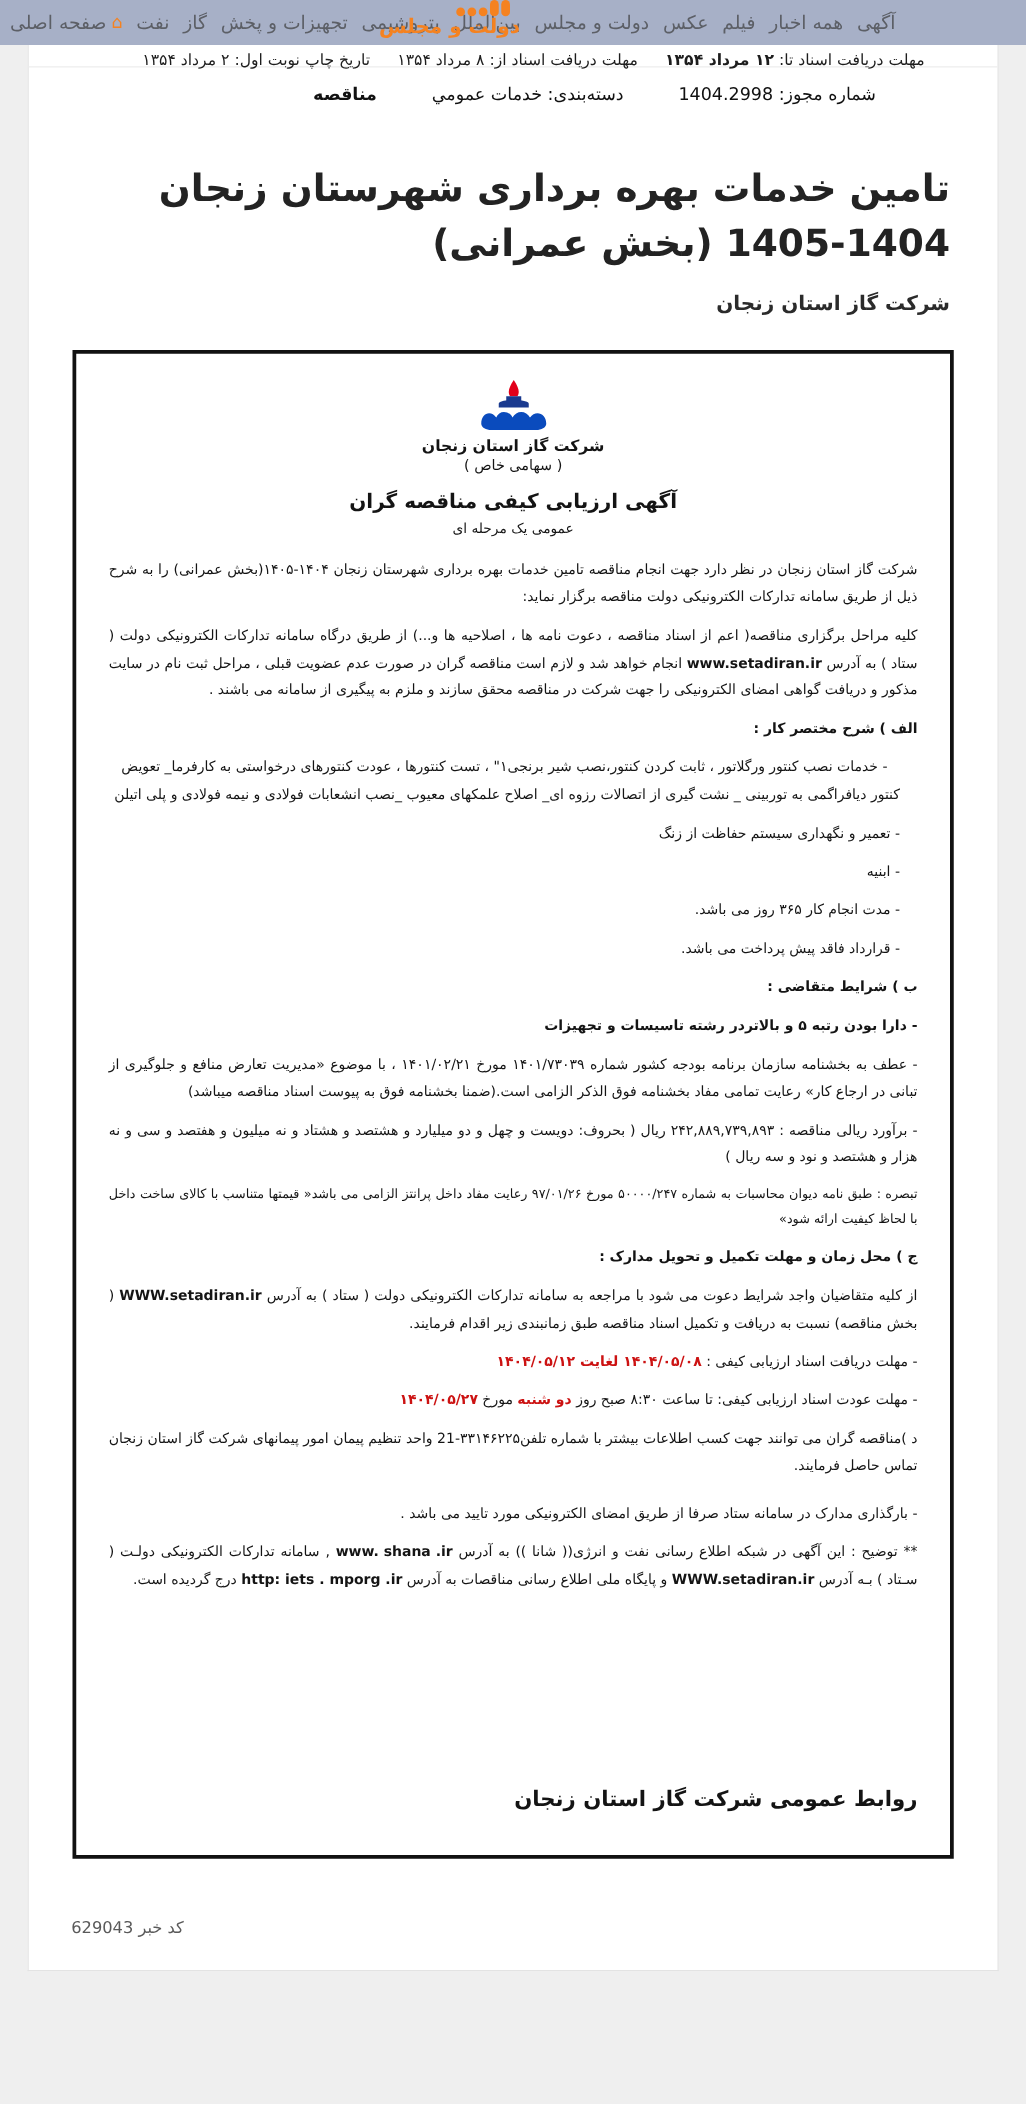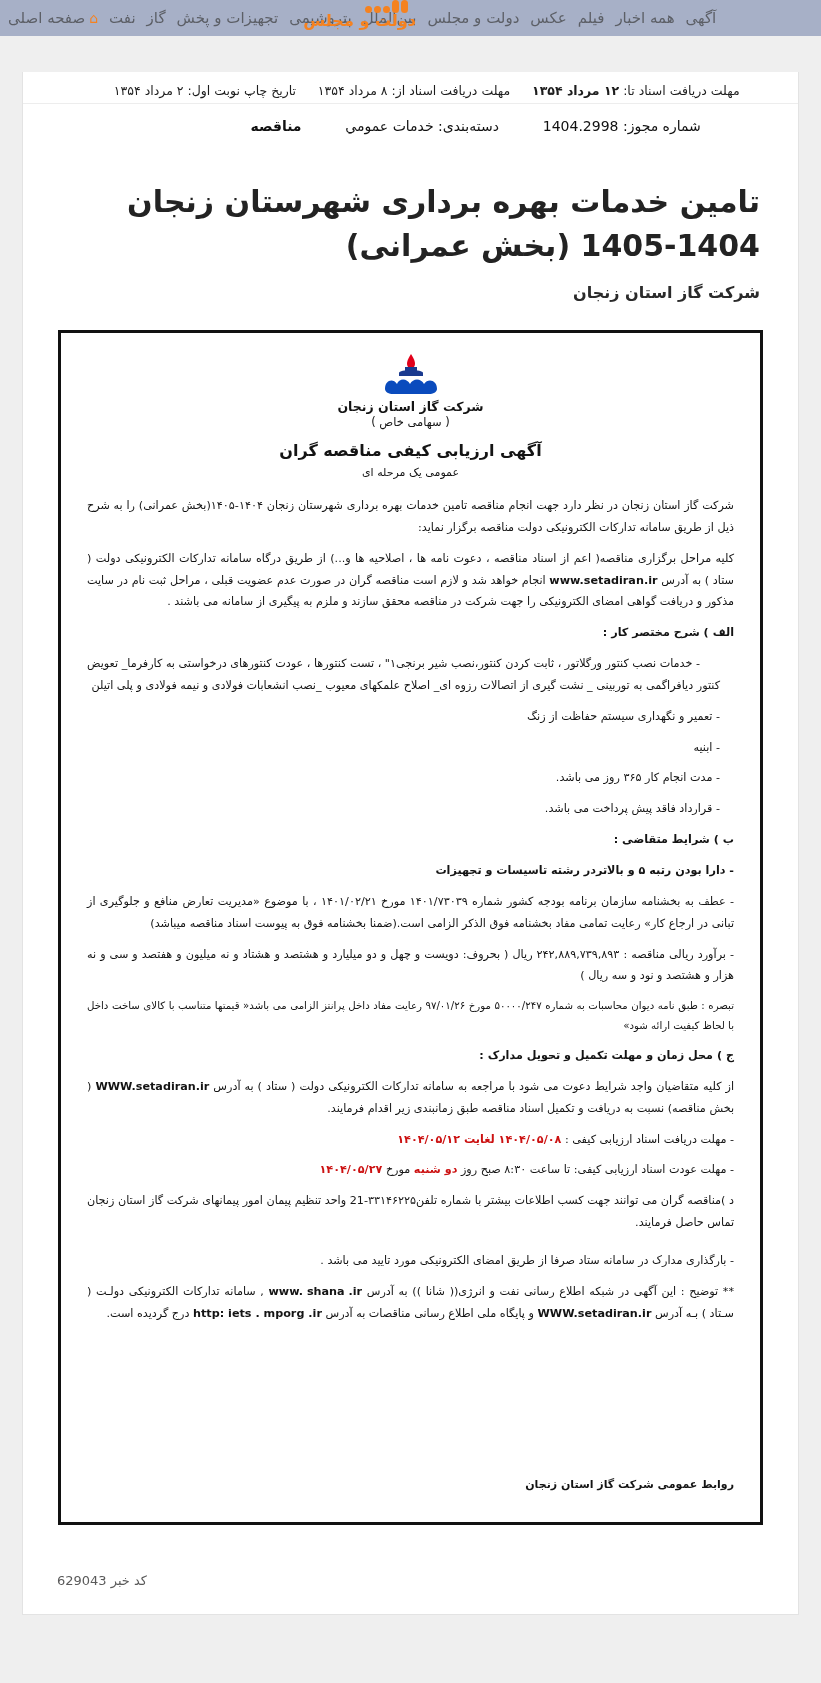--- a/index.html
+++ b/index.html
@@ -85,26 +85,25 @@
     margin: 0 22px;
     border: 1px solid #e3e3e3;
     border-top: none;
     position: relative;
   }
   .meta-strip {
     display: flex;
     flex-direction: row-reverse;
     align-items: center;
     padding: 6px 30px 0 30px;
-    height: 32px;
+    height: 18px;
     gap: 0;
     font-size: 12.5px;
     color: #1d1d1d;
     border-bottom: 1px solid #ededed;
-    margin-top: 36px;
   }
   .meta-strip > div { white-space: nowrap; }
   .meta-pub { flex: 0 0 34%; text-align: right; }
   .meta-from { flex: 0 0 33%; text-align: center; }
   .meta-to { flex: 0 0 33%; text-align: left; }
   .meta-to b { font-weight: bold; }
 
   .meta-row2 {
     display: flex;
     flex-direction: row-reverse;
@@ -188,26 +187,26 @@
     margin-top: 16px;
     font-size: 11.2px;
     line-height: 1.95;
     text-align: justify;
     text-align-last: right;
   }
   .body-txt p { margin: 0 0 9px 0; }
   .ltr { direction: ltr; unicode-bidi: embed; display: inline-block; font-weight: bold; }
   .b { font-weight: bold; }
   .red { color: #cc1212; font-weight: bold; }
-  .list-line { text-align: left; margin: 0; }
+  .list-line { text-align: center; margin: 0; }
   .indent-r { padding-right: 14px; }
   .small-note { font-size: 10.2px; }
   .sign {
     margin-top: 150px;
-    font-size: 11px;
+    font-size: 17px;
     font-weight: bold;
     text-align: right;
   }
 
   .news-code {
     text-align: left;
     font-size: 13px;
     color: #5a5a5a;
     padding: 18px 34px 26px 34px;
     direction: ltr;

